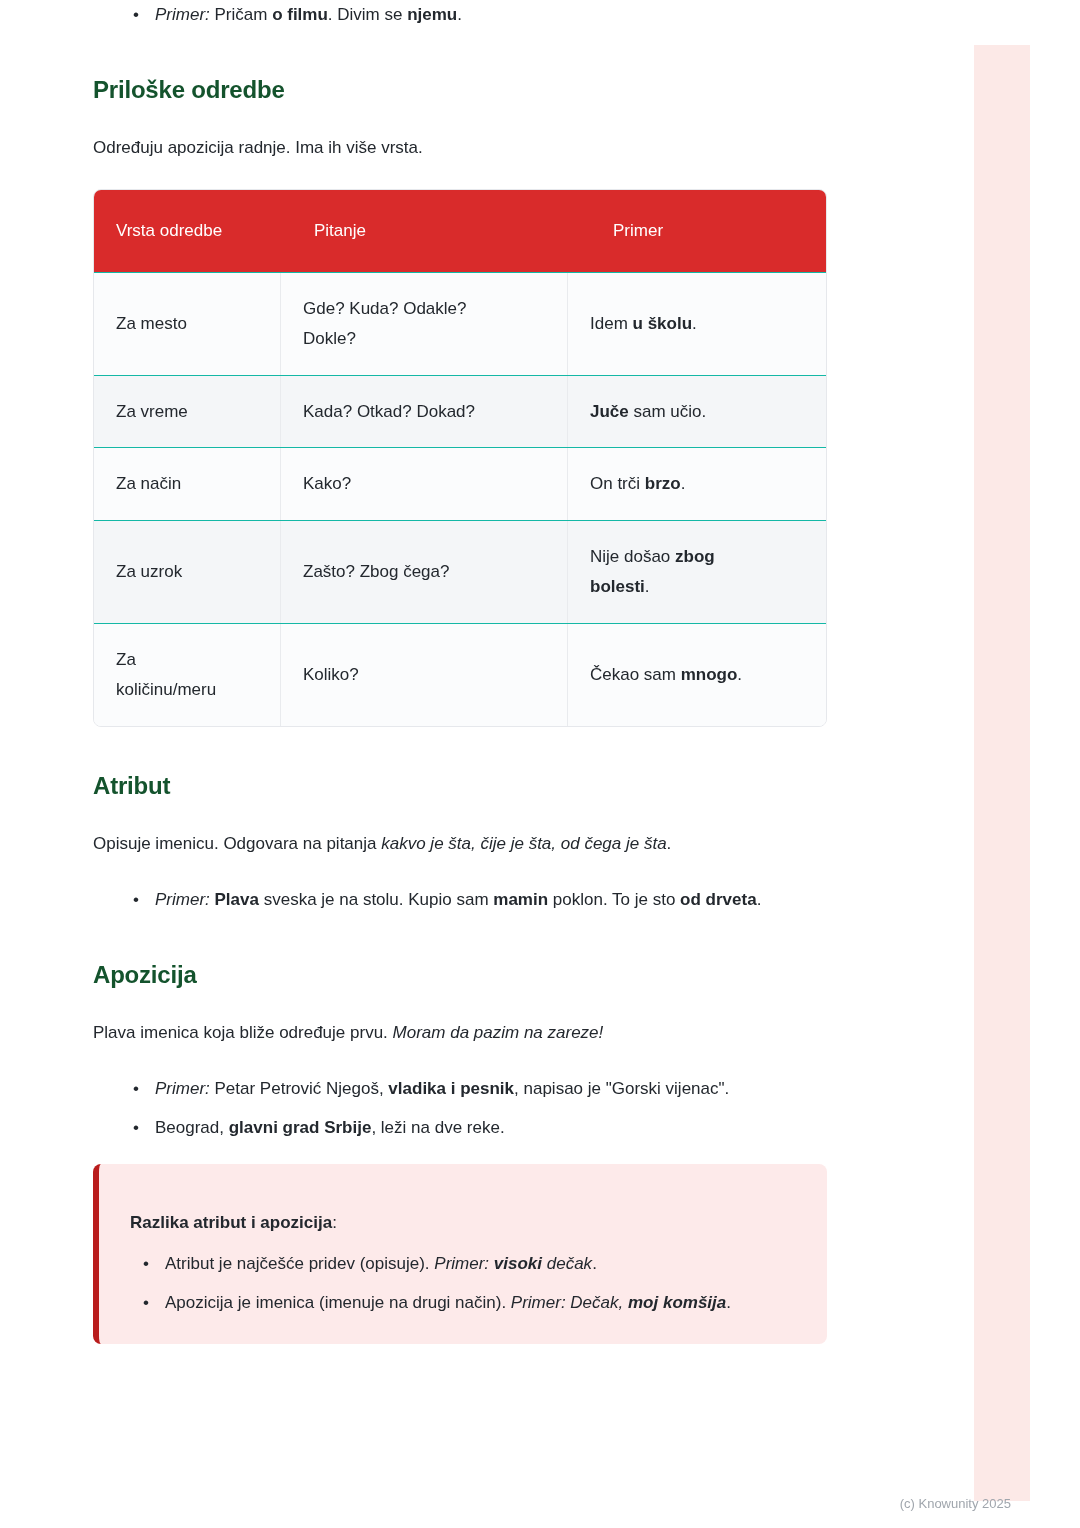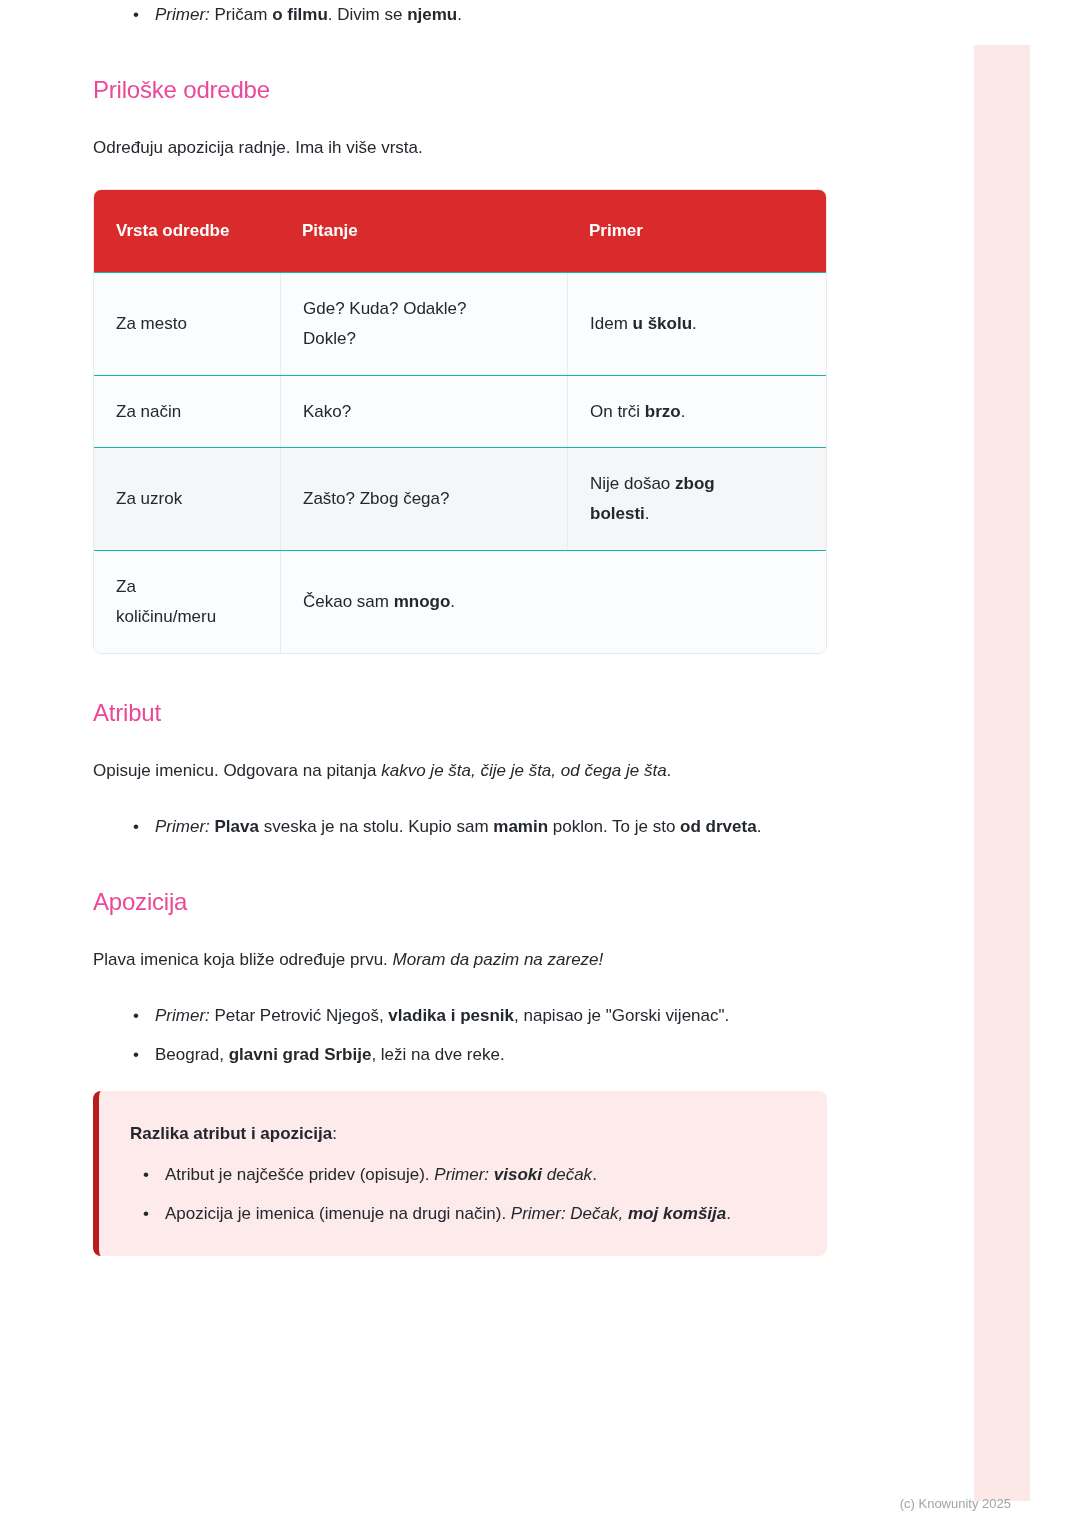--- a/index.html
+++ b/index.html
@@ -25,22 +25,22 @@
   }
   .content {
     position: relative;
     width: 734px;
     margin-left: 93px;
     z-index: 1;
   }
   .heading {
     font-size: 24px;
     line-height: 1.25;
-    font-weight: 400;
-    color: #ec4899;
+    font-weight: 700;
+    color: #14532d;
     letter-spacing: -0.2px;
     margin-top: 44px;
   }
   .para {
     font-size: 17px;
     line-height: 1.76;
     margin-top: 28px;
   }
   .bullets {
     list-style: none;
@@ -69,21 +69,22 @@
     margin-top: 26px;
     border: 1px solid #e6e8ec;
     border-radius: 8px;
     overflow: hidden;
     font-size: 17px;
   }
   .t-head {
     display: flex;
     background: var(--table-header-bg, #d92b2b);
     color: var(--table-header-text, #ffffff);
-    font-weight: 700;
+    font-weight: 400;
+    gap: 12px;
   }
   .t-head .cell { padding: 26px 22px; }
   .t-row {
     display: flex;
     background: #fbfcfd;
     border-top: 1px solid #14b8a6;
   }
   .t-row.alt { background: var(--row-alt-bg, #f4f6f8); }
   .cell {
     display: flex;
@@ -101,21 +102,21 @@
   
   .callout {
     margin-top: 20px;
     background: var(--callout-bg, #fdeaea);
     border-left: 6px solid var(--callout-border, #b91c1c);
     border-radius: 8px;
     padding: 28px 40px 26px 31px;
     font-size: 17px;
     line-height: 1.82;
   }
-  .callout-title { line-height: 1.82; }
+  .callout-title { line-height: 1.82; margin-top: 16px; }
   .callout .bullets { margin-top: 10px; }
   .callout .bullets li { padding-left: 35px; margin-top: 8px; }
   .callout .bullets li::before { left: 13px; }
 
   .footer {
     position: absolute;
     top: 1496px;
     right: 69px;
     font-size: 13px;
     color: var(--muted, #a0a6ad);
@@ -150,37 +151,43 @@
           </div>
       </div>
 
       <div class="t-row">
         <div class="cell c1"><div>Za mesto</div></div>
         <div class="cell c2"><div>Gde? Kuda? Odakle?
 Dokle?</div></div>
         <div class="cell c3"><div><span>Idem </span><span class="b">u školu</span><span>.</span></div></div>
       </div>
 
+      <div class="t-row alt">
+        <div class="cell c1"><div>Za vreme</div></div>
+        <div class="cell c2"><div>Kada? Otkad? Dokad?</div></div>
+        <div class="cell c3"><div><span class="b">Juče</span><span> sam učio.</span></div></div>
+      </div>
 
       <div class="t-row">
         <div class="cell c1"><div>Za način</div></div>
         <div class="cell c2"><div>Kako?</div></div>
         <div class="cell c3"><div><span>On trči </span><span class="b">brzo</span><span>.</span></div></div>
       </div>
 
       <div class="t-row alt">
         <div class="cell c1"><div>Za uzrok</div></div>
         <div class="cell c2"><div>Zašto? Zbog čega?</div></div>
         <div class="cell c3"><div><span>Nije došao </span><span class="b">zbog
 bolesti</span><span>.</span></div></div>
       </div>
 
       <div class="t-row">
         <div class="cell c1"><div>Za
 količinu/meru</div></div>
+        <div class="cell c2"><div>Koliko?</div></div>
         <div class="cell c3"><div><span>Čekao sam </span><span class="b">mnogo</span><span>.</span></div></div>
       </div>
     </div>
 
     <h2 class="heading">Atribut</h2>
     <p class="para"><span>Opisuje imenicu. Odgovara na pitanja </span><span class="i">kakvo je šta, čije je šta, od čega je šta</span><span>.</span></p>
     <ul class="bullets">
       <li><span class="i">Primer:</span><span> </span><span class="b">Plava</span><span> sveska je na stolu. Kupio sam </span><span class="b">mamin</span><span> poklon. To je sto </span><span class="b">od drveta</span><span>.</span></li>
     </ul>
 

